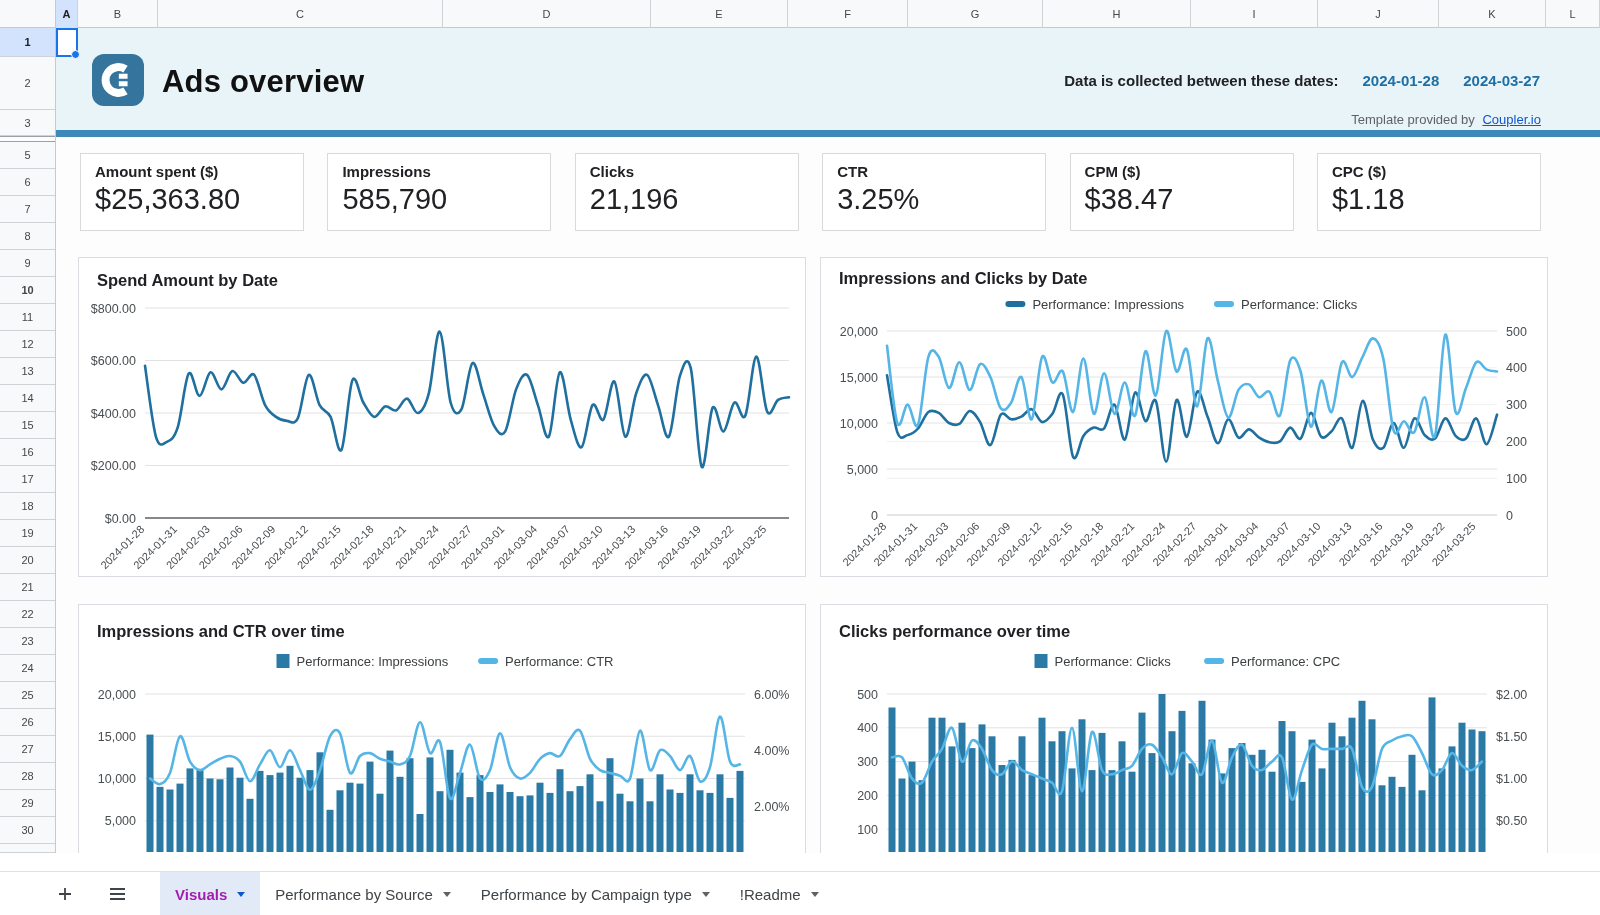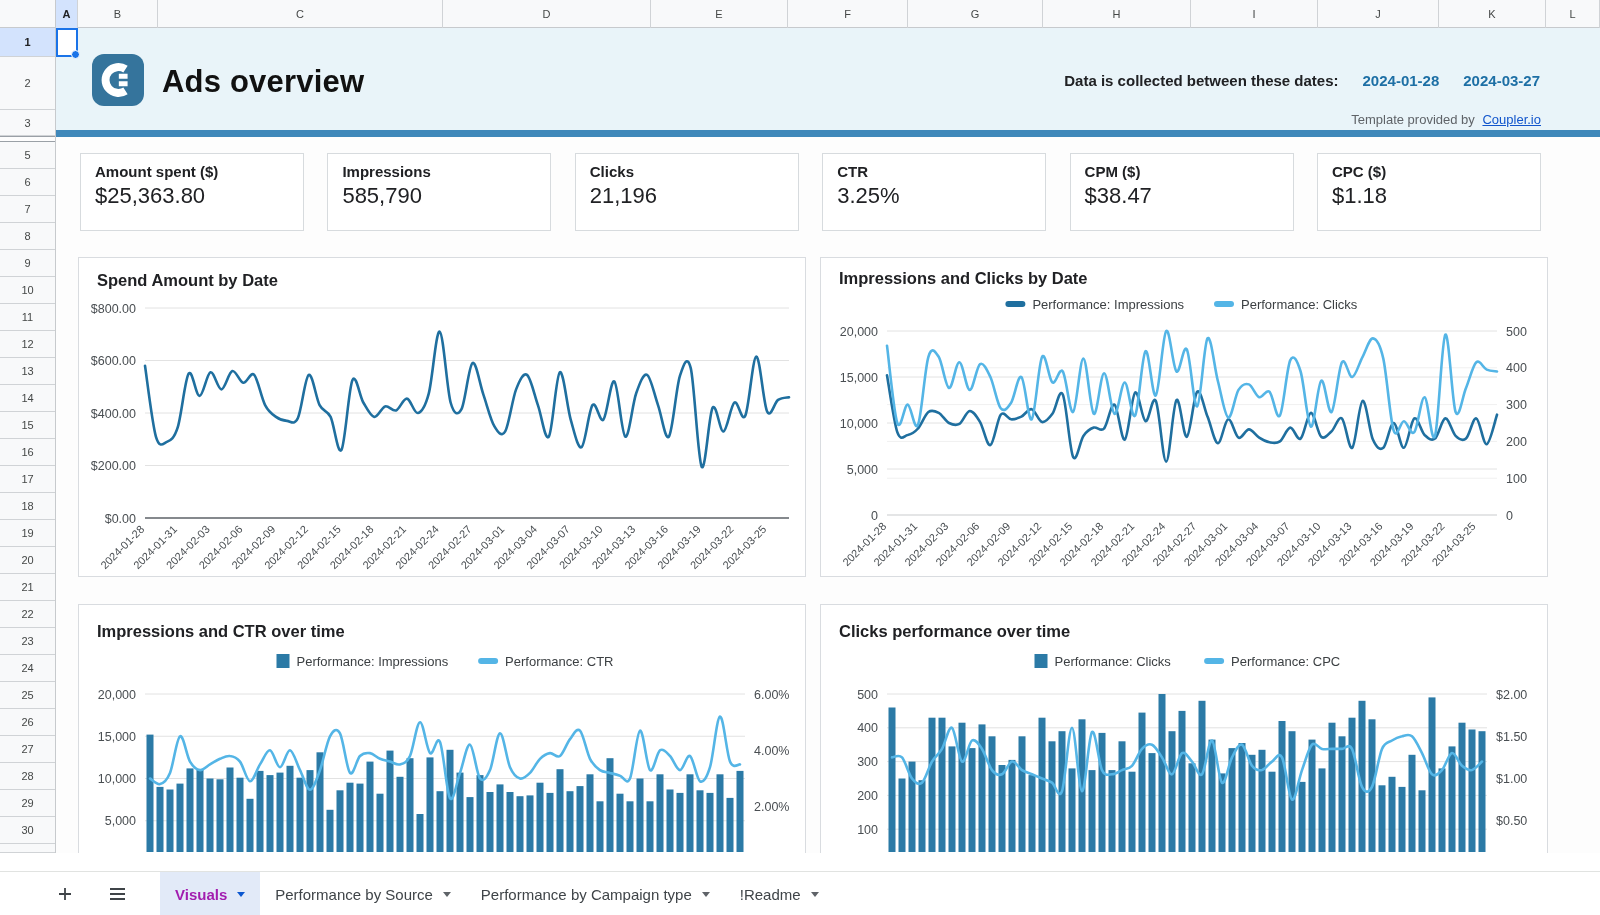--- a/index.html
+++ b/index.html
@@ -29,21 +29,21 @@
   #dates{position:absolute;right:60px;top:44px;display:flex;align-items:baseline;white-space:nowrap;}
   #dates .dlabel{font-size:15px;font-weight:700;color:#202124;}
   #dates .dval{font-size:15px;font-weight:700;color:#1d6fa5;margin-left:24px;cursor:pointer;}
   #credit{position:absolute;right:59px;top:84px;font-size:13px;color:#5f6368;white-space:nowrap;}
   #credit a{color:#1155cc;text-decoration:underline;cursor:pointer;margin-left:4px;}
   #dash-body{position:absolute;left:0;top:109px;width:1544px;height:716px;background:#fdfdfd;overflow:hidden;}
   
   #kpis{position:absolute;left:24px;top:16px;width:1461px;height:78px;display:flex;justify-content:space-between;}
   .kpi{width:224px;height:78px;box-sizing:border-box;background:#fff;border:1px solid #d7dbde;padding:9px 14px;}
   .kpi .klabel{font-size:15px;font-weight:700;color:#202124;}
-  .kpi .kvalue{font-size:22px;color:#202124;margin-top:3px;}
+  .kpi .kvalue{font-size:29px;color:#202124;margin-top:3px;}
   
   .panel{position:absolute;box-sizing:border-box;background:#fff;border:1px solid #d9dce0;}
   #chart0{left:22px;top:120px;width:728px;height:320px;}
   #chart1{left:764px;top:120px;width:728px;height:320px;}
   #chart2{left:22px;top:467px;width:728px;height:249px;border-bottom:none;}
   #chart3{left:764px;top:467px;width:728px;height:249px;border-bottom:none;}
   .panel svg{display:block;}
   svg text{font-family:"Liberation Sans",sans-serif;}
   
   #selA1{position:absolute;left:0;top:0;width:22px;height:29px;box-sizing:border-box;background:#fff;
@@ -87,21 +87,21 @@
   <div id="row-headers">
       <div class="rhcell sel" style="height: 29px;">1</div>
       <div class="rhcell" style="height: 53px;">2</div>
       <div class="rhcell" style="height: 26px;">3</div>
       <div class="rowgap"></div>
       <div class="rhcell" style="height: 27px;">5</div>
       <div class="rhcell" style="height: 27px;">6</div>
       <div class="rhcell" style="height: 27px;">7</div>
       <div class="rhcell" style="height: 27px;">8</div>
       <div class="rhcell" style="height: 27px;">9</div>
-      <div class="rhcell" style="height: 27px;">10</div>
+      <div class="rhcell" style="height: 27px; font-weight: bold;">10</div>
       <div class="rhcell" style="height: 27px;">11</div>
       <div class="rhcell" style="height: 27px;">12</div>
       <div class="rhcell" style="height: 27px;">13</div>
       <div class="rhcell" style="height: 27px;">14</div>
       <div class="rhcell" style="height: 27px;">15</div>
       <div class="rhcell" style="height: 27px;">16</div>
       <div class="rhcell" style="height: 27px;">17</div>
       <div class="rhcell" style="height: 27px;">18</div>
       <div class="rhcell" style="height: 27px;">19</div>
       <div class="rhcell" style="height: 27px;">20</div>

